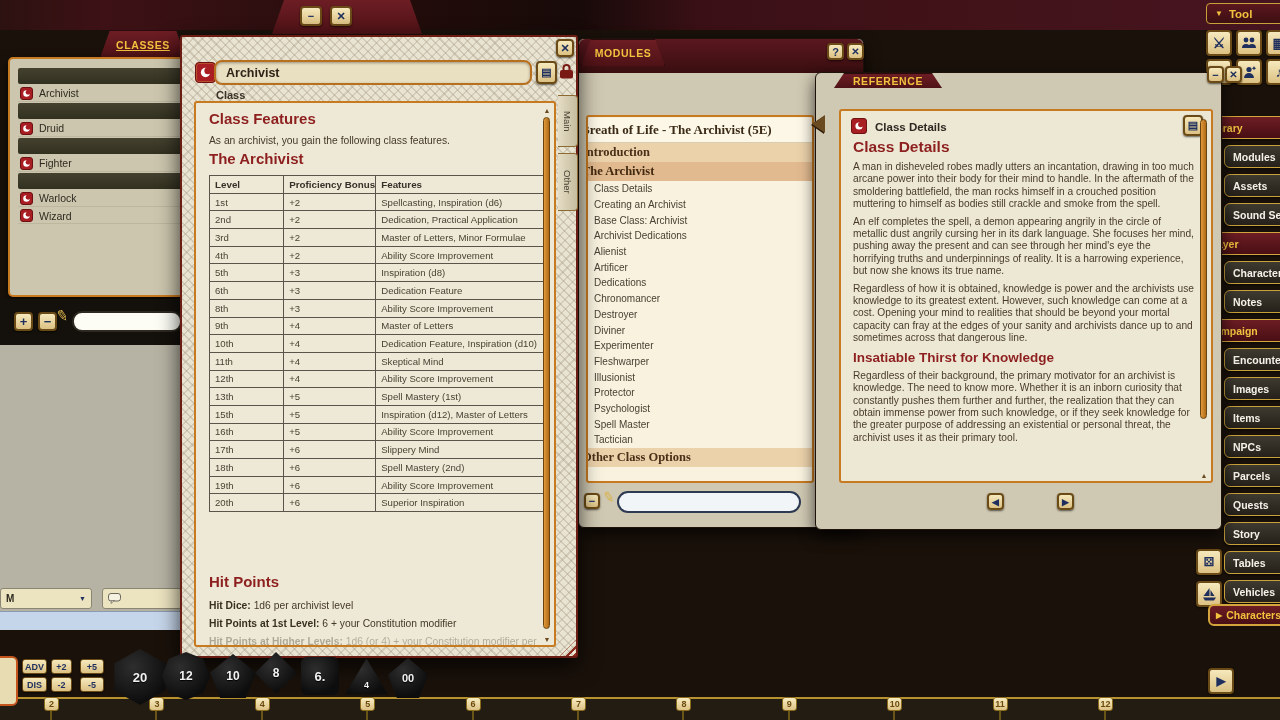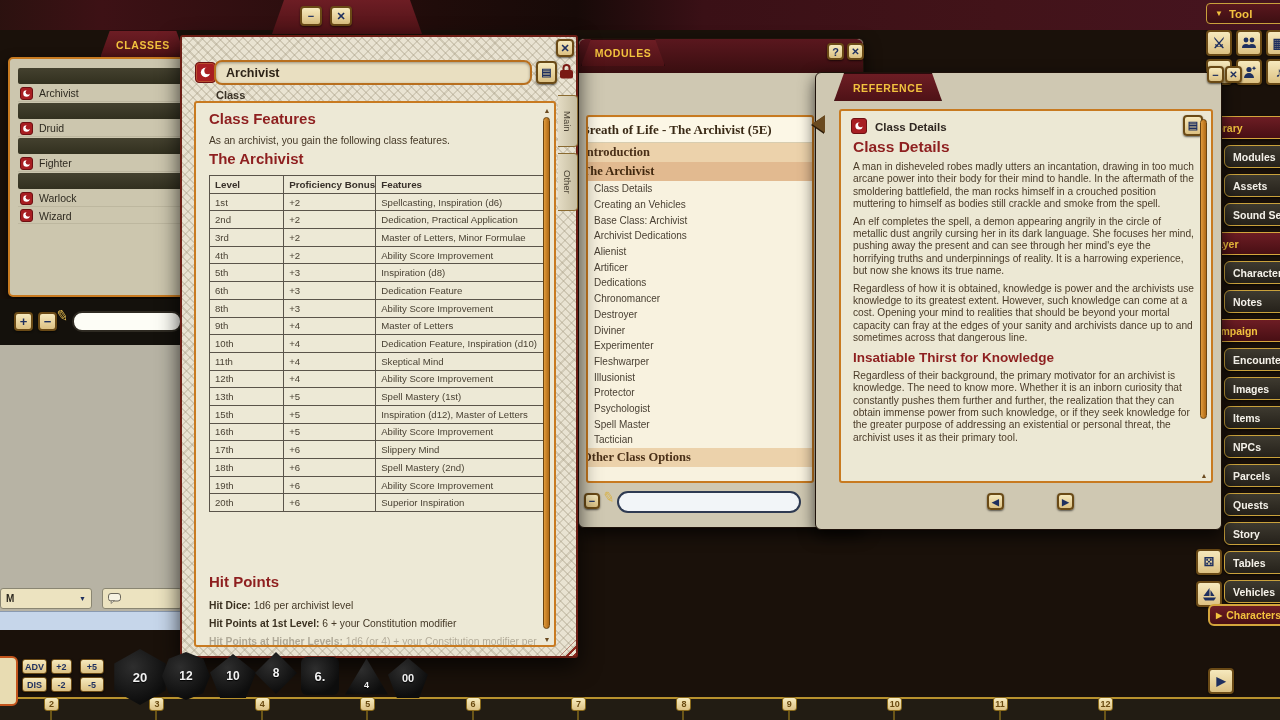--- a/index.html
+++ b/index.html
@@ -16,21 +16,21 @@
   
   .tan-btn { display:flex; align-items:center; justify-content:center;
     background:linear-gradient(#f6e9bd,#dcc183); border:2px solid #6a4a16; border-radius:4px;
     color:#1e2f5e; font-weight:bold; box-shadow:0 1px 2px rgba(0,0,0,.6); cursor:pointer; }
   .maroon-tab { background:linear-gradient(#6d1d24,#4e1216); border:1px solid #2a0a0c;
     border-bottom:none; color:#f2c23e; font-weight:bold; font-size:10.5px; letter-spacing:.6px;
     display:flex; align-items:center; justify-content:center;
     clip-path:polygon(10px 0,calc(100% - 10px) 0,100% 100%,0 100%); text-transform:uppercase; }
 
   
-  .classes-tab { left:100px; top:30px; width:86px; height:28px; z-index:2; }
+  .classes-tab { left:100px; top:30px; width:86px; height:28px; z-index:2;text-decoration:underline; }
   .classes-win { left:8px; top:57px; width:220px; height:240px; background:#ccc6ae;
     border:2px solid #c87a20; border-radius:5px; box-shadow:0 4px 12px rgba(0,0,0,.7);
     padding:9px 8px; z-index:2; }
   .cls-row { height:16px; margin-bottom:1.5px; display:flex; align-items:center;
     font-size:10.5px; color:#2e2a20; }
   .cls-row.header { background:linear-gradient(#44412f,#32301f); border-radius:2px;
     justify-content:flex-end; padding-right:16px; color:#e8c238; font-weight:bold; font-size:10px; }
   .cls-row.item { padding-left:2px; gap:6px; border-bottom:1px solid #bdb79f; }
   .mini-dice { width:13px; height:13px; background:#a81e22; border:1px solid #6d1012;
     border-radius:3px; display:inline-flex; align-items:center; justify-content:center; flex:0 0 13px; }
@@ -132,21 +132,21 @@
   .mod-row.sub { height:15.7px; font-size:10px; color:#4a4134; padding-left:6px; }
   .mod-scroll { position:absolute; right:10px; top:80px; width:7px; height:360px; }
   .mod-minus { position:absolute; left:5px; top:454px; width:16px; height:16px; font-size:11px; }
   .mod-quill { position:absolute; left:24px; top:450px; color:#d8b24a; font-size:14px; transform:rotate(10deg); }
   .mod-input { position:absolute; left:38px; top:452px; width:184px; height:22px;
     background:#f2f5f8; border:2px solid #2e3a52; border-radius:11px; }
 
   
   .ref-win { left:815px; top:72px; width:407px; height:458px; background:#cfc8b2;
     border:1px solid #1e120a; border-radius:6px; box-shadow:0 6px 16px rgba(0,0,0,.7); z-index:6; }
-  .ref-tab { position:absolute; left:18px; top:0px; width:108px; height:28px; }
+  .ref-tab { position:absolute; left:18px; top:0px; width:108px; height:15px; }
   .ref-min { position:absolute; left:391px; top:-7px; width:17px; height:17px; font-size:11px; }
   .ref-close { position:absolute; left:409px; top:-7px; width:17px; height:17px; font-size:10px; }
   .ref-collapse { position:absolute; left:-4px; top:42px; width:0; height:0;
     border-top:9px solid transparent; border-bottom:9px solid transparent; border-right:13px solid #6a4a20;
     filter:drop-shadow(-1px 1px 0 #2a1a08); }
   .ref-content { position:absolute; left:23px; top:36px; width:374px; height:374px;
     background:#ece8d4; border:2px solid #c87a20; border-radius:3px; overflow:hidden; }
   .ref-hdr-dice { position:absolute; left:10px; top:7px; width:16px; height:16px;
     background:#a81e22; border:1px solid #6d1012; border-radius:3px;
     display:flex; align-items:center; justify-content:center; }
@@ -314,21 +314,21 @@
     <div class="tan-btn mod-help">?</div>
     <div class="tan-btn mod-close">✕</div>
 
     <div class="mod-list">
       <div class="mod-title-row">Breath of Life - The Archivist (5E)</div>
       <div>
 
       <div class="mod-row section">Introduction</div>
           <div class="mod-row selected">The Archivist</div>
           <div class="mod-row sub">Class Details</div>
-          <div class="mod-row sub">Creating an Vehicles</div>
+          <div class="mod-row sub">Creating an Archivist</div>
           <div class="mod-row sub">Base Class: Archivist</div>
           <div class="mod-row sub">Archivist Dedications</div>
           <div class="mod-row sub">Alienist</div>
           <div class="mod-row sub">Artificer</div>
           <div class="mod-row sub">Dedications</div>
           <div class="mod-row sub">Chronomancer</div>
           <div class="mod-row sub">Destroyer</div>
           <div class="mod-row sub">Diviner</div>
           <div class="mod-row sub">Experimenter</div>
           <div class="mod-row sub">Fleshwarper</div>

